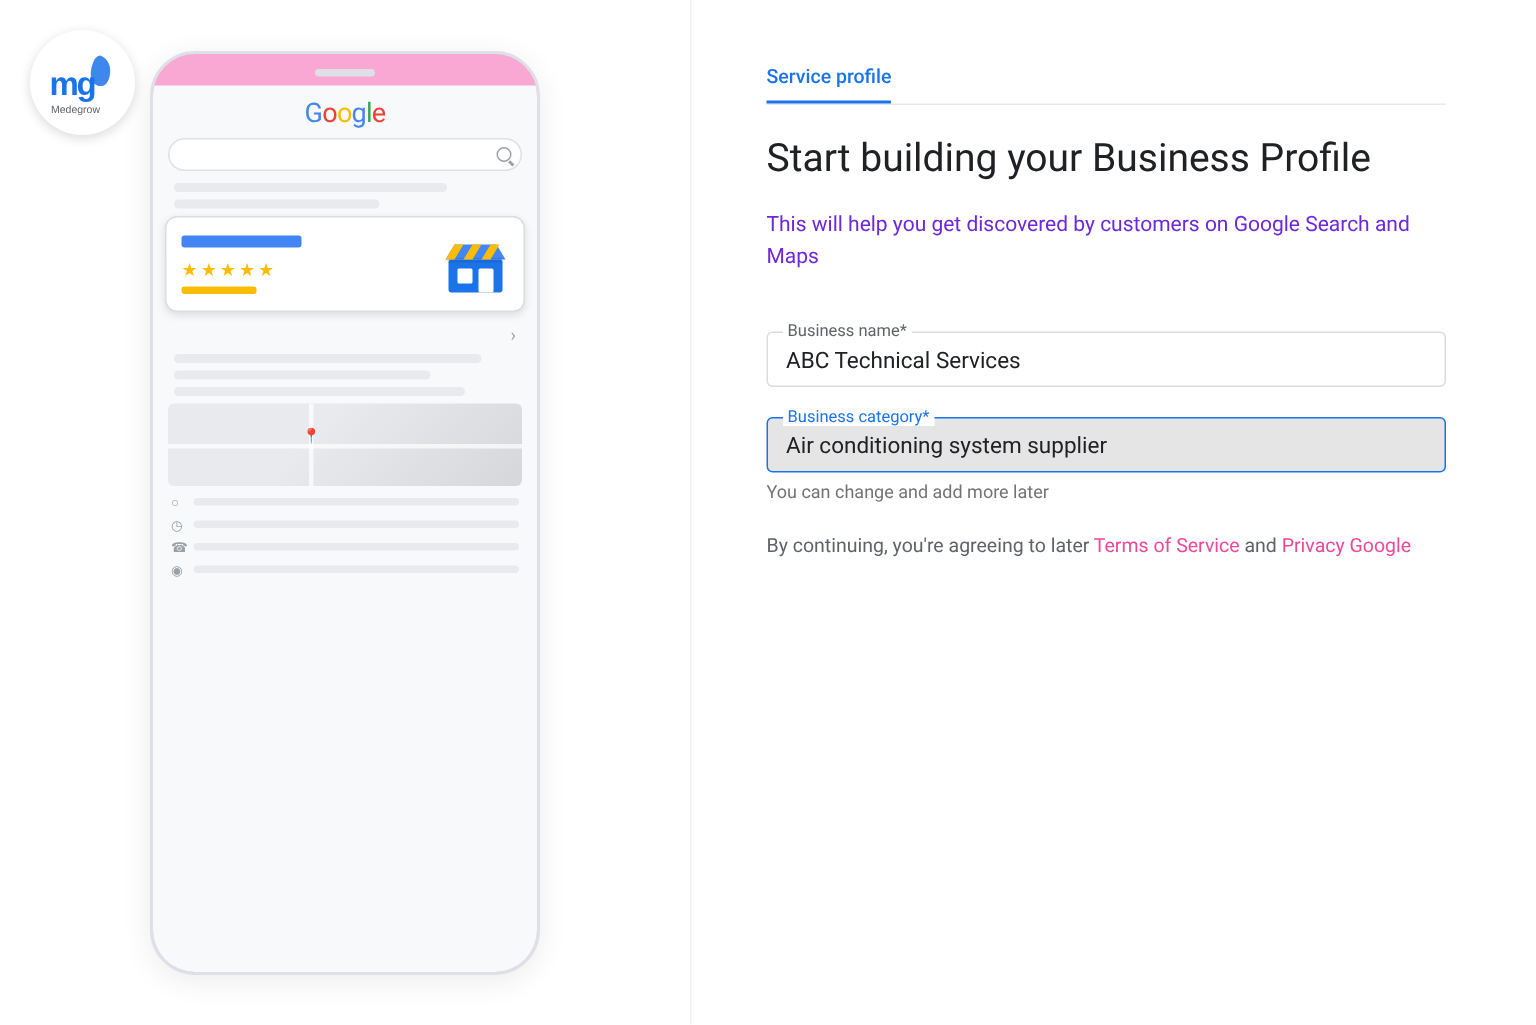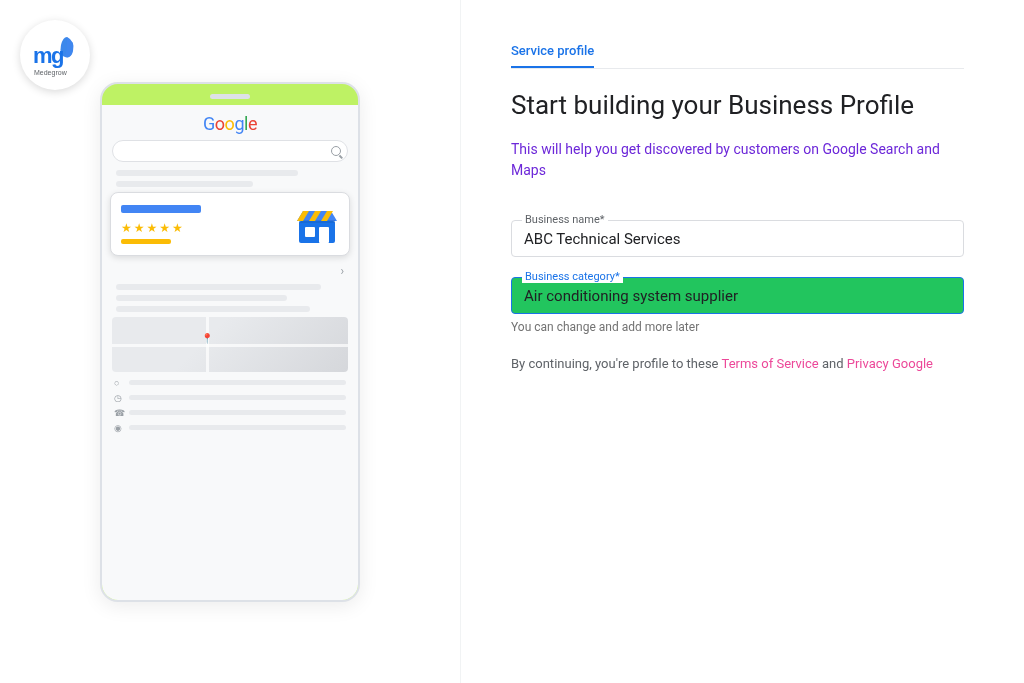--- a/index.html
+++ b/index.html
@@ -38,23 +38,23 @@
     }
 
     .logo-svg {
       width: 52px;
       height: 52px;
     }
 
     
     .phone-mockup {
       width: 260px;
-      height: 520px;
-      background: #bef264;
-      border-radius: 18px;
+      height: 616px;
+      background: #f9a8d4;
+      border-radius: 30px;
       border: 2.5px solid #dde1e7;
       position: relative;
       box-shadow: 0 4px 20px rgba(0,0,0,0.08);
       overflow: hidden;
       display: flex;
       flex-direction: column;
     }
 
     .phone-top-bar {
       display: flex;
@@ -330,21 +330,21 @@
       font-size: 15px;
       color: #202124;
       border: none;
       outline: none;
       width: 100%;
       background: transparent;
       font-family: inherit;
     }
 
     .category-field {
-      background: #22c55e;
+      background: #e5e5e5;
       border-color: #1a73e8;
     }
 
     .helper-text {
       font-size: 12px;
       color: #737373;
       margin-top: 6px;
     }
 
     .terms-text {
@@ -494,17 +494,17 @@
 
   <div class="form-group">
     <div class="field-wrapper category-field">
       <span class="field-label active">Business category*</span>
       <input class="field-input" type="text" value="Air conditioning system supplier" style="">
     </div>
     <div class="helper-text">You can change and add more later</div>
   </div>
 
   <div class="terms-text">
-    <span>By continuing, you're profile to these </span><a class="terms-link">Terms of Service</a><span> and </span><a class="terms-link">Privacy Google</a>
+    <span>By continuing, you're agreeing to later </span><a class="terms-link">Terms of Service</a><span> and </span><a class="terms-link">Privacy Google</a>
   </div>
 
 
 </div>
 
 </body></html>

